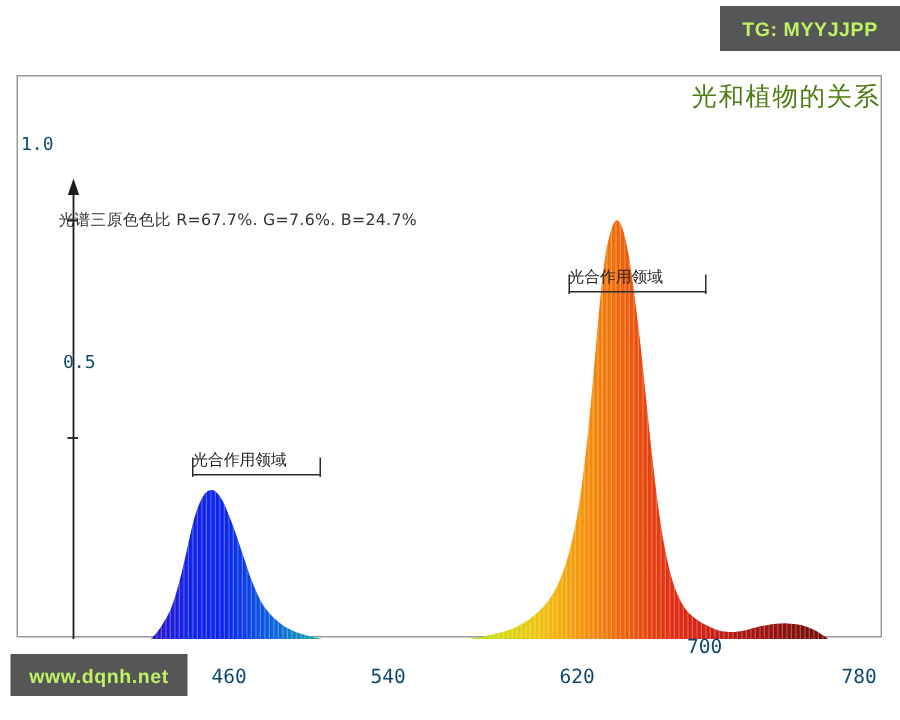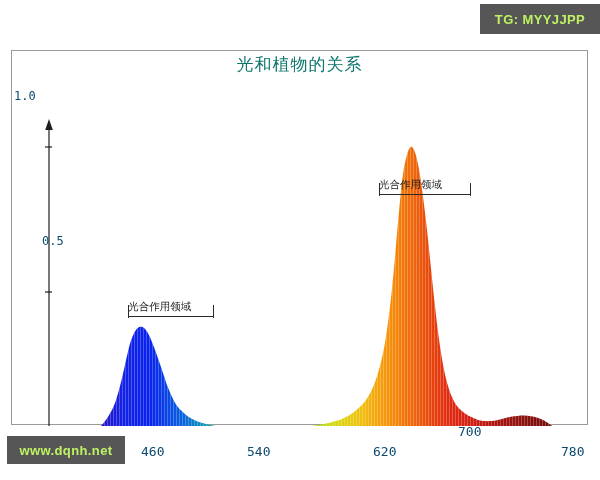--- a/index.html
+++ b/index.html
@@ -53,22 +53,22 @@
     border: 1px solid #9a9a9a;
     background: #ffffff;
     box-sizing: border-box;
   }
 
   #chart-title {
     position: absolute;
     left: 0;
     top: 2px;
     width: 100%;
-    text-align: center;
-    color: #0f766e;
+    text-align: right;
+    color: #4d7c0f;
     font-size: 17px;
     font-family: "DejaVu Sans", sans-serif;
     letter-spacing: 1px;
     white-space: nowrap;
   }
 
   
   #plot {
     position: absolute;
     left: 0;
@@ -137,20 +137,21 @@
 <body>
 
 <div class="badge" id="tg-badge">
   <span>TG: MYYJJPP</span>
 </div>
 
 <div id="chart-frame">
 
   <div id="chart-title">光和植物的关系</div>
 
+  <div id="ratio-note">光谱三原色色比  R=67.7%.    G=7.6%.     B=24.7%</div>
 
   <svg id="plot" viewBox="0 0 577 375" preserveAspectRatio="none" xmlns="http://www.w3.org/2000/svg">
     <defs>
       <linearGradient id="spec" x1="0" y1="0" x2="1" y2="0">
         <stop offset="0.000" stop-color="#4b0a6e"></stop>
         <stop offset="0.075" stop-color="#3a0fb4"></stop>
         <stop offset="0.140" stop-color="#1322e6"></stop>
         <stop offset="0.190" stop-color="#0a23ee"></stop>
         <stop offset="0.250" stop-color="#0a60e0"></stop>
         <stop offset="0.300" stop-color="#119fb0"></stop>

